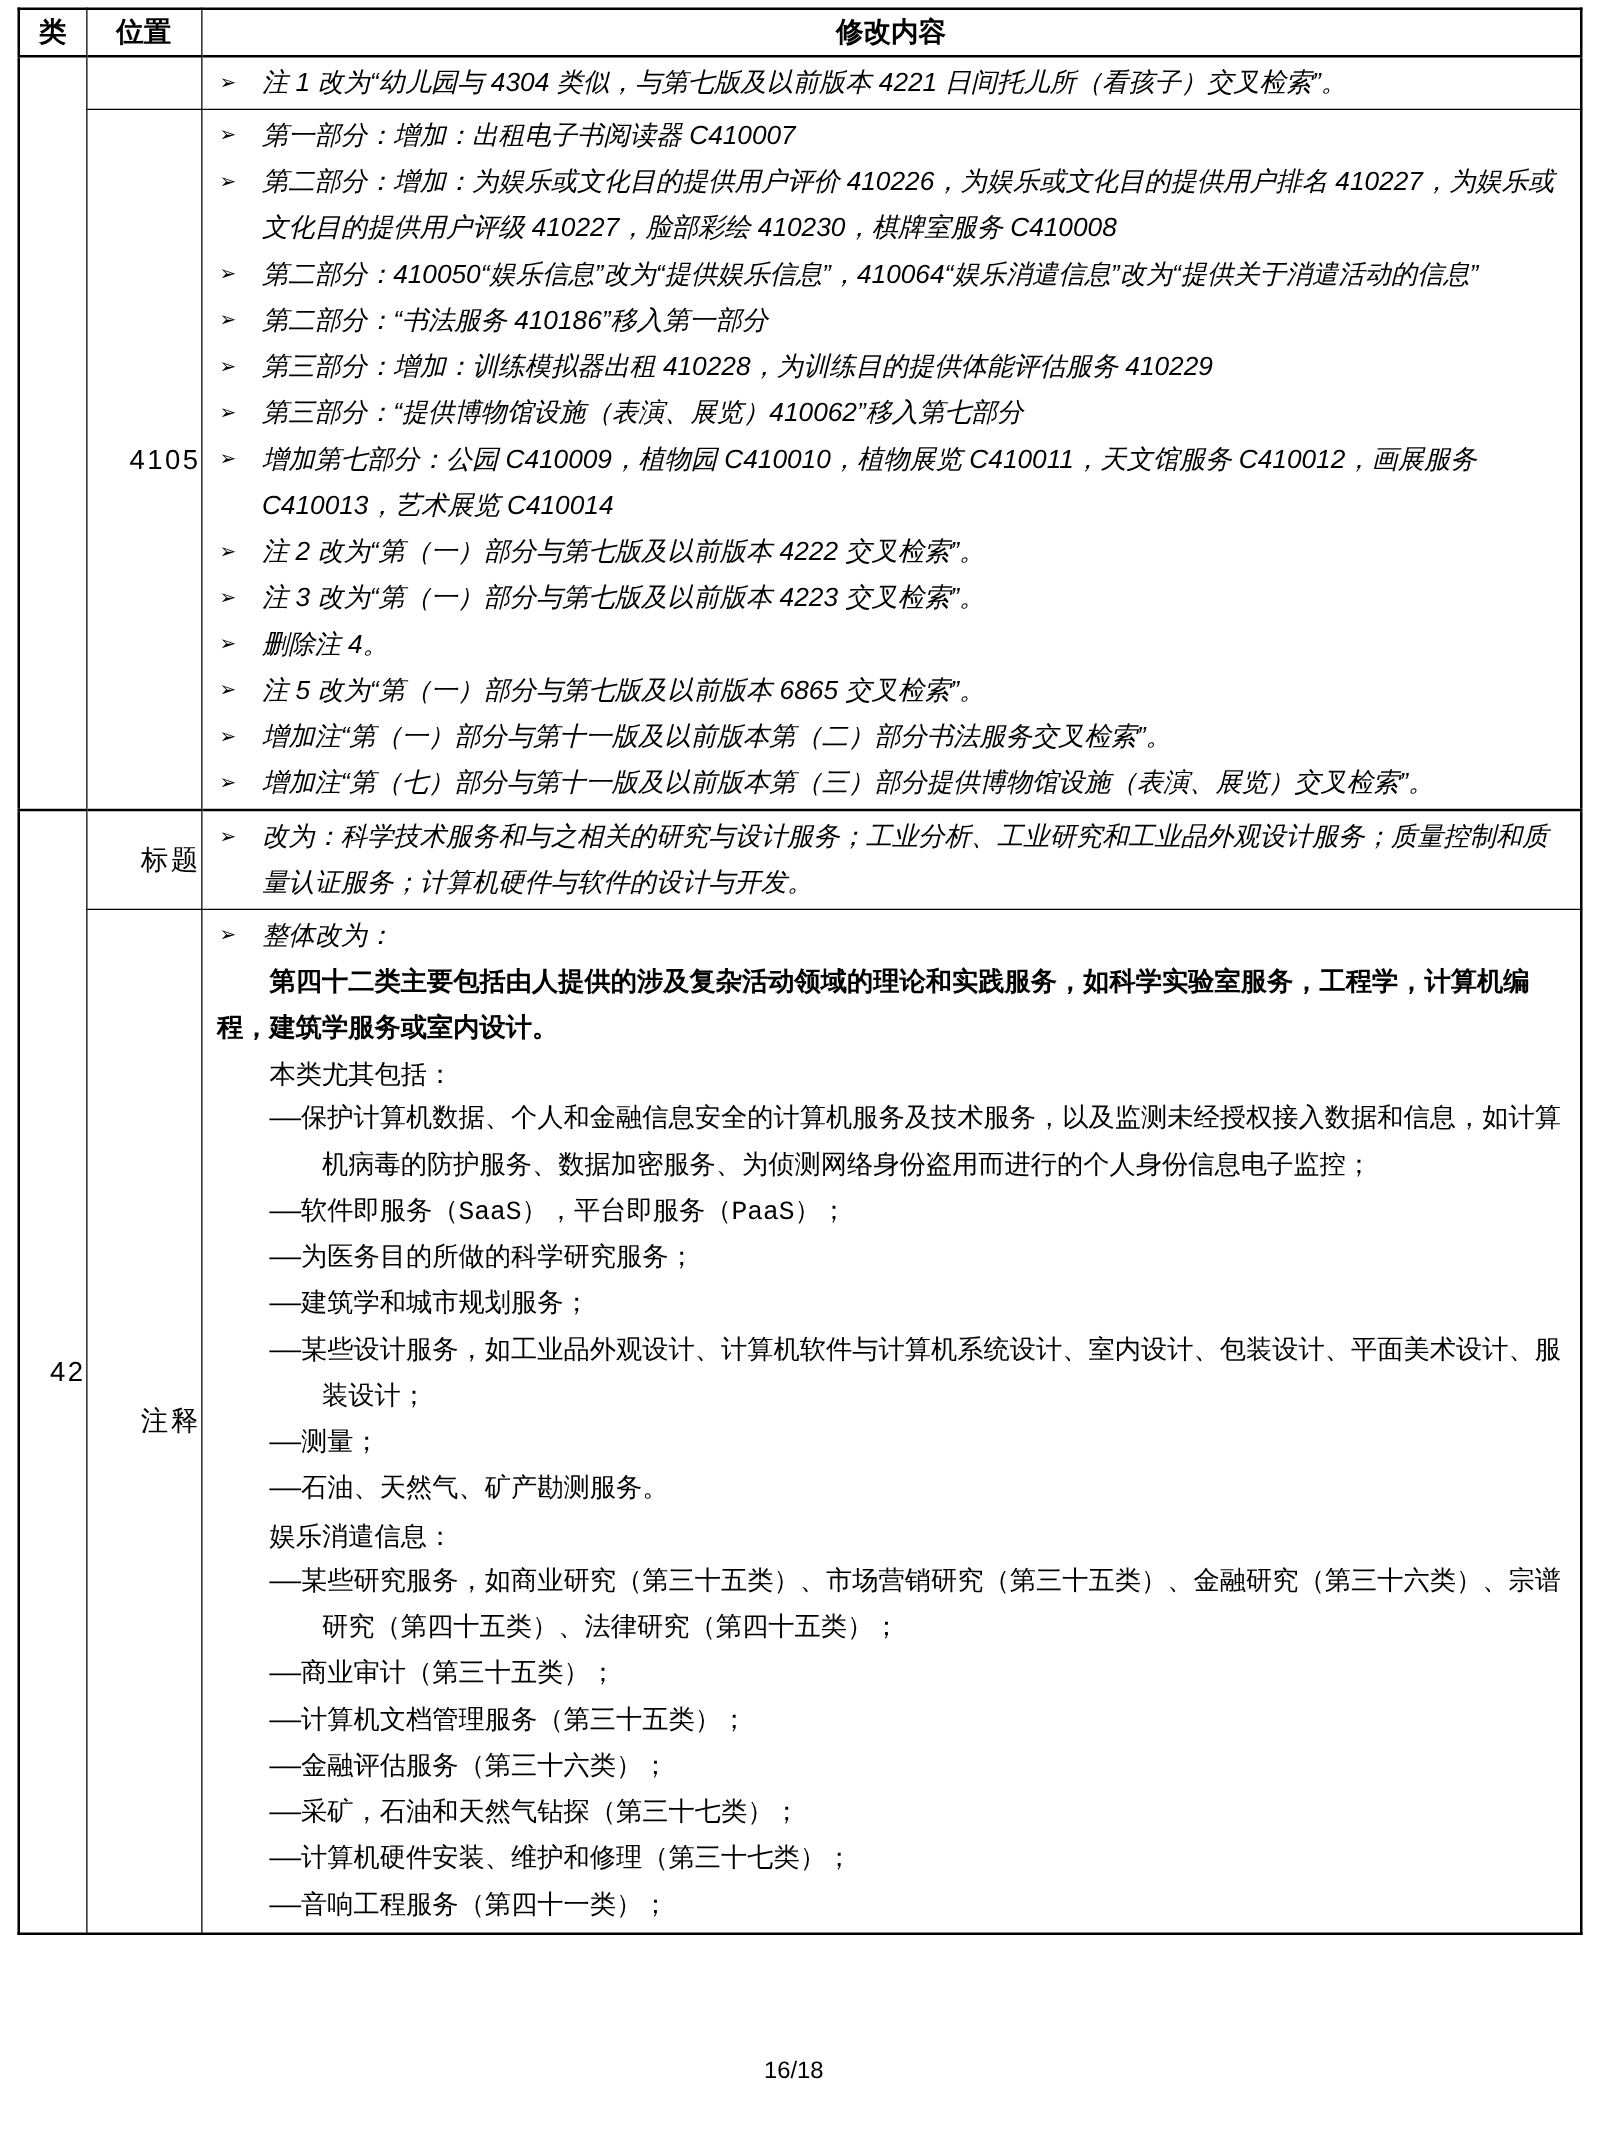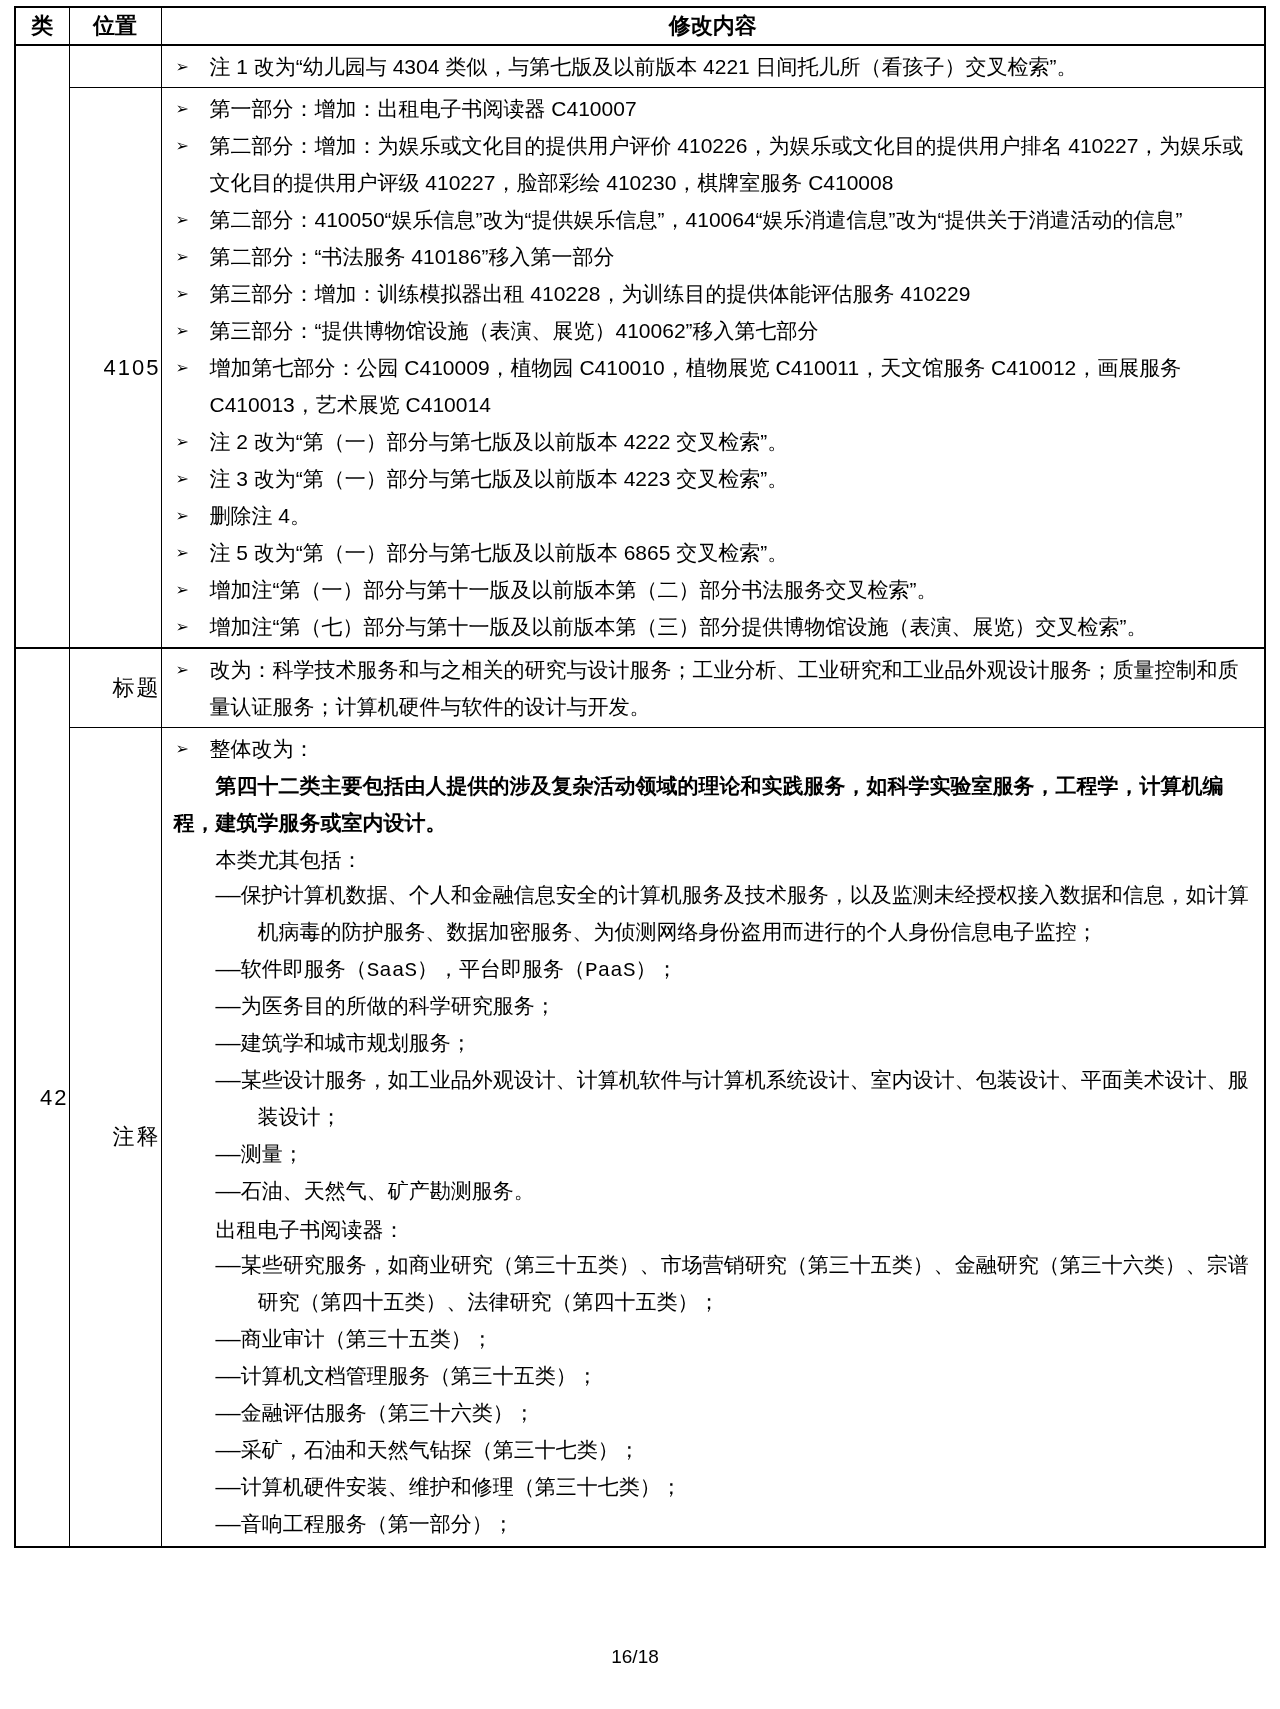--- a/index.html
+++ b/index.html
@@ -26,21 +26,21 @@
     vertical-align:middle;font-size:21px;line-height:37px;
     padding:2px 6px 2px 0;
   }
   tr.first-row td.content{height:35px;}
   tr.sec-divider td{border-top:2px solid #000;}
   .item{display:flex;}
   .mk{
     flex:0 0 34px;margin-left:14px;font-size:16px;line-height:37px;
     text-align:left;
   }
-  .tx{flex:1;}
+  .tx{flex:1;font-style:italic;}
   .notes{padding-left:12px;}
   .line-para{text-indent:2em;font-weight:bold;}
   .line-head{padding-left:2em;}
   .line-dash{padding-left:4em;text-indent:-2em;font-family:Liberation Mono, monospace;}
   .footer{
     position:absolute;left:0;top:1646px;width:1270px;text-align:center;
     font-size:19px;
   }
 </style>
 </head>
@@ -147,27 +147,27 @@
       <div class="notes">
         <div class="line-para">第四十二类主要包括由人提供的涉及复杂活动领域的理论和实践服务，如科学实验室服务，工程学，计算机编程，建筑学服务或室内设计。</div>
         <div class="line-head">本类尤其包括：</div>
         <div class="line-dash">——保护计算机数据、个人和金融信息安全的计算机服务及技术服务，以及监测未经授权接入数据和信息，如计算机病毒的防护服务、数据加密服务、为侦测网络身份盗用而进行的个人身份信息电子监控；</div>
         <div class="line-dash">——软件即服务（SaaS），平台即服务（PaaS）；</div>
         <div class="line-dash">——为医务目的所做的科学研究服务；</div>
         <div class="line-dash">——建筑学和城市规划服务；</div>
         <div class="line-dash">——某些设计服务，如工业品外观设计、计算机软件与计算机系统设计、室内设计、包装设计、平面美术设计、服装设计；</div>
         <div class="line-dash">——测量；</div>
         <div class="line-dash">——石油、天然气、矿产勘测服务。</div>
-        <div class="line-head">出租电子书阅读器：</div>
+        <div class="line-head">娱乐消遣信息：</div>
         <div class="line-dash">——某些研究服务，如商业研究（第三十五类）、市场营销研究（第三十五类）、金融研究（第三十六类）、宗谱研究（第四十五类）、法律研究（第四十五类）；</div>
         <div class="line-dash">——商业审计（第三十五类）；</div>
         <div class="line-dash">——计算机文档管理服务（第三十五类）；</div>
         <div class="line-dash">——金融评估服务（第三十六类）；</div>
         <div class="line-dash">——采矿，石油和天然气钻探（第三十七类）；</div>
         <div class="line-dash">——计算机硬件安装、维护和修理（第三十七类）；</div>
-        <div class="line-dash">——音响工程服务（第一部分）；</div>
+        <div class="line-dash">——音响工程服务（第四十一类）；</div>
       </div>
     </td>
   </tr>
 </tbody>
   </table>
 
 <div class="footer">16/18</div>
 
 </body></html>

